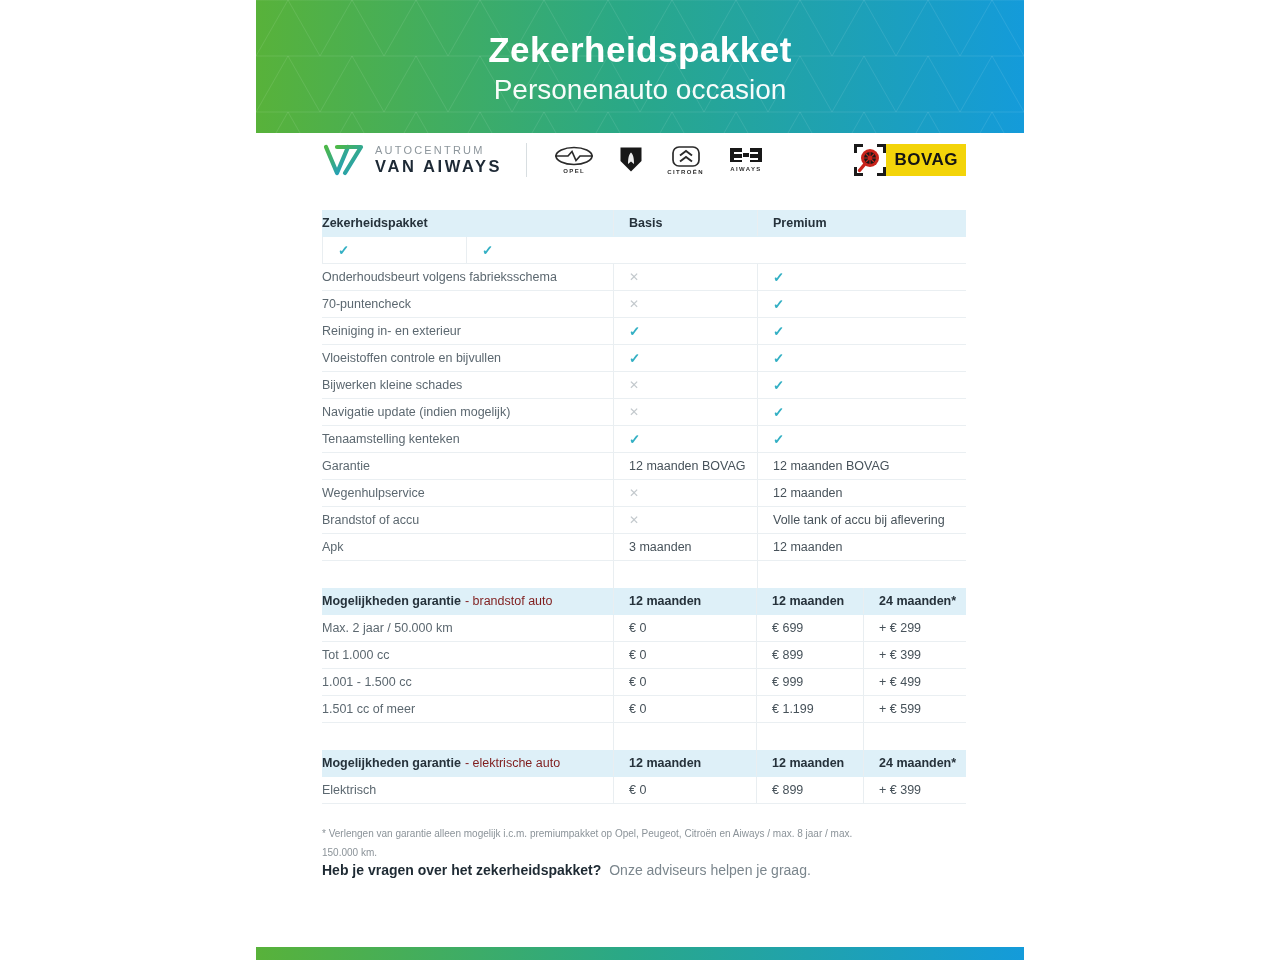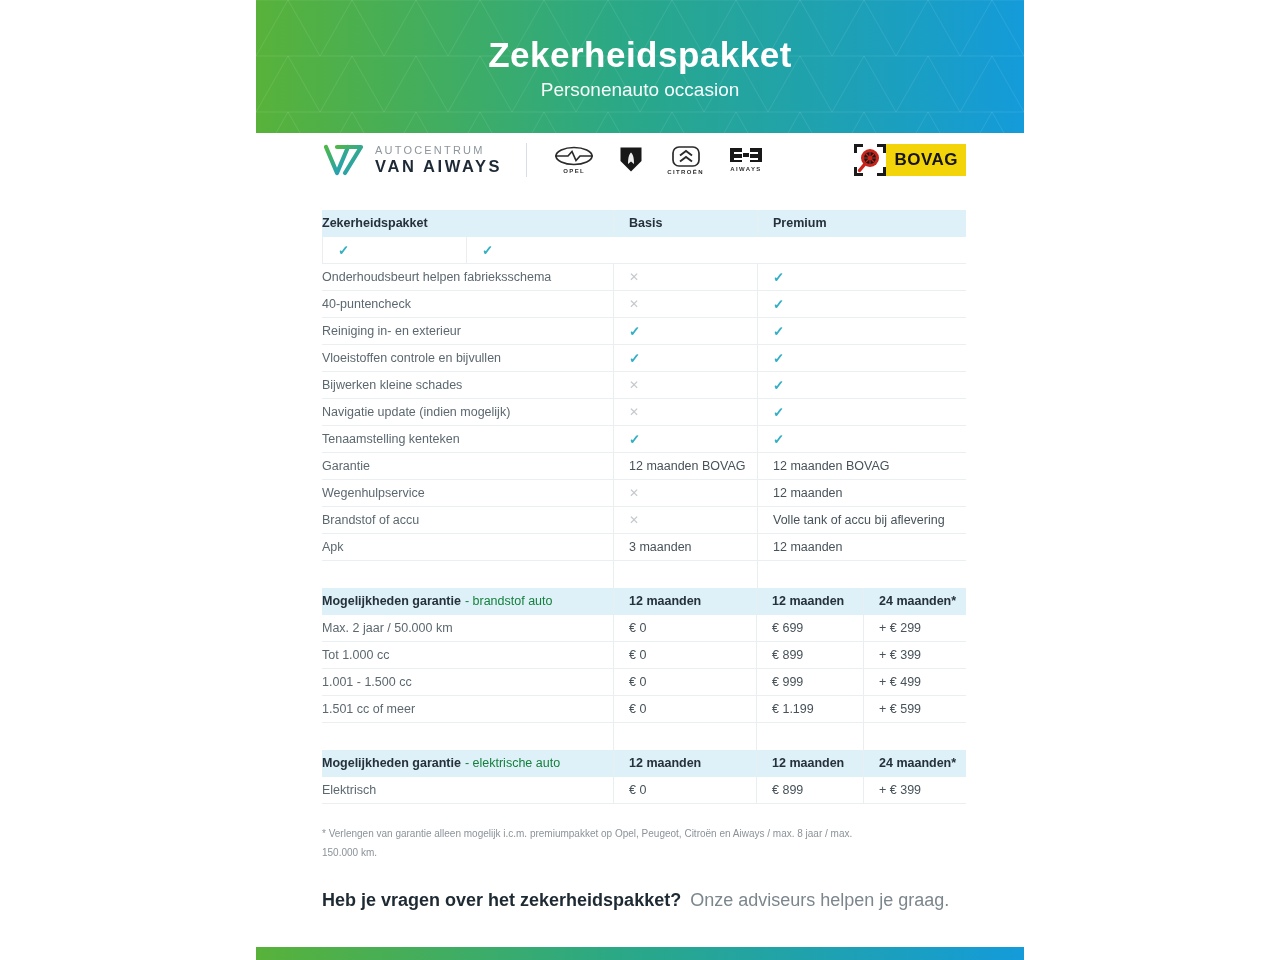--- a/index.html
+++ b/index.html
@@ -6,21 +6,21 @@
   html, body { width: 1280px; height: 960px; background: #ffffff;
     font-family: "Liberation Sans", sans-serif; overflow: hidden; position: relative; }
 
   
   .band { position: absolute; left: 256px; top: 0; width: 768px; height: 133px;
     background: linear-gradient(90deg, #58b23a 0%, #2aa887 48%, #149bda 100%); }
   .band .pattern { position: absolute; left: 0; top: 0; }
   .band-text { position: absolute; inset: 0; display: flex; flex-direction: column;
     align-items: center; justify-content: center; padding-top: 2px; }
   .band-title { color: #ffffff; font-size: 35px; font-weight: 700; letter-spacing: .5px; }
-  .band-subtitle { color: rgba(255,255,255,.96); font-size: 19px; font-weight: 400; margin-top: 4px; }
+  .band-subtitle { color: rgba(255,255,255,.96); font-size: 28px; font-weight: 400; margin-top: 4px; }
 
   
   .bottom-bar { position: absolute; left: 256px; bottom: 0; width: 768px; height: 13px;
     background: linear-gradient(90deg, #58b23a 0%, #2aa887 48%, #149bda 100%); }
 
   
   .content { position: absolute; left: 322px; top: 121px; width: 644px; }
 
   
   .logo-row { display: flex; align-items: center; margin-top: 14px; height: 50px; }
@@ -45,28 +45,28 @@
   .cell { display: flex; align-items: center; }
   .c-label { width: 291px; }
   .cv { border-left: 1px solid #e9eef1; padding-left: 15px; }
   .c1 { width: 144px; }
   .c2 { flex: 1; }
   .g1 { width: 143px; }
   .g2 { width: 107px; }
   .g3 { flex: 1; }
   .head .c-label { font-weight: 700; }
   .head .cv { font-weight: 700; }
-  .head-light { font-weight: 400; color: #15803d; margin-left: 4px; }
+  .head-light { font-weight: 400; color: #7f1d1d; margin-left: 4px; }
   .check { color: #34b0c4; font-size: 13.5px; font-weight: 700; }
   .cross { color: #c3c9cd; font-size: 12px; font-weight: 400; }
   .val-dark { color: #47525a; }
 
   
   .footnote { margin-top: 20px; font-size: 10px; line-height: 19px; color: #8b9399; }
-  .closing { margin-top: 28px; font-size: 18px; }
+  .closing { font-size: 14px; }
   .closing .q { font-weight: 800; color: #1e2a33; }
   .closing .a { color: #7b868d; margin-left: 4px; }
 </style>
 </head>
 <body>
 
 <div class="band">
   <svg class="pattern" width="768" height="133">
     <defs>
       <pattern id="tri" width="64" height="56" patternUnits="userSpaceOnUse">
@@ -162,30 +162,30 @@
     <div id="comparison-rows">
         <div class="trow">
           <div class="cell cv c1">
             <span class="check">✓</span>
           </div>
           <div class="cell cv c2">
             <span class="check">✓</span>
           </div>
         </div>
         <div class="trow">
-          <div class="cell c-label">Onderhoudsbeurt helpen fabrieksschema</div>
-          <div class="cell cv c1">
-            <span class="cross">✕</span>
-          </div>
-          <div class="cell cv c2">
-            <span class="check">✓</span>
-          </div>
-        </div>
-        <div class="trow">
-          <div class="cell c-label">40-puntencheck</div>
+          <div class="cell c-label">Onderhoudsbeurt volgens fabrieksschema</div>
+          <div class="cell cv c1">
+            <span class="cross">✕</span>
+          </div>
+          <div class="cell cv c2">
+            <span class="check">✓</span>
+          </div>
+        </div>
+        <div class="trow">
+          <div class="cell c-label">70-puntencheck</div>
           <div class="cell cv c1">
             <span class="cross">✕</span>
           </div>
           <div class="cell cv c2">
             <span class="check">✓</span>
           </div>
         </div>
         <div class="trow">
           <div class="cell c-label">Reiniging in- en exterieur</div>
           <div class="cell cv c1">

